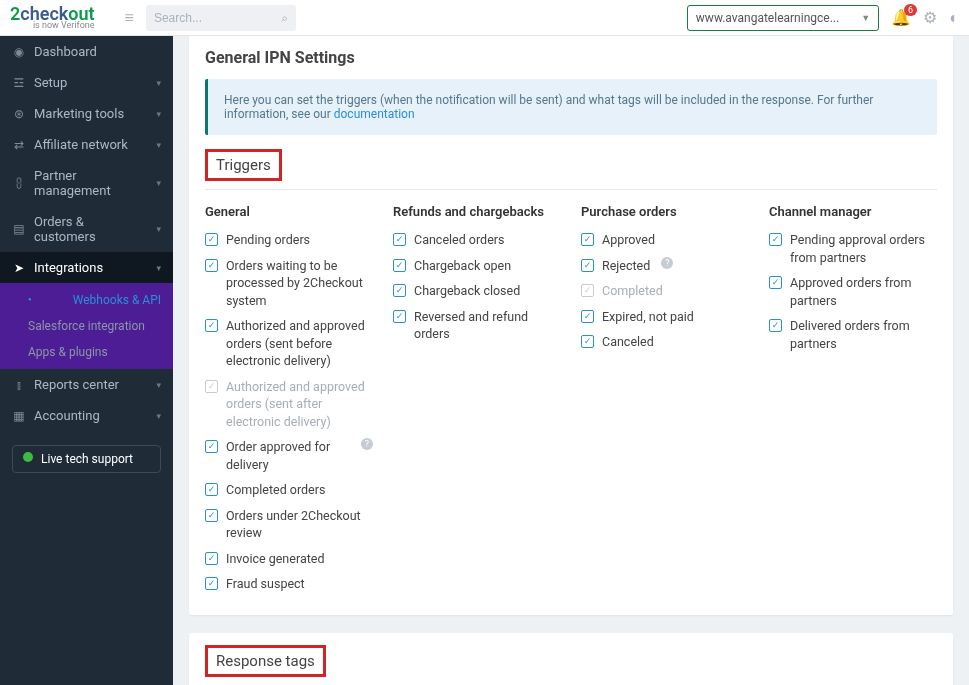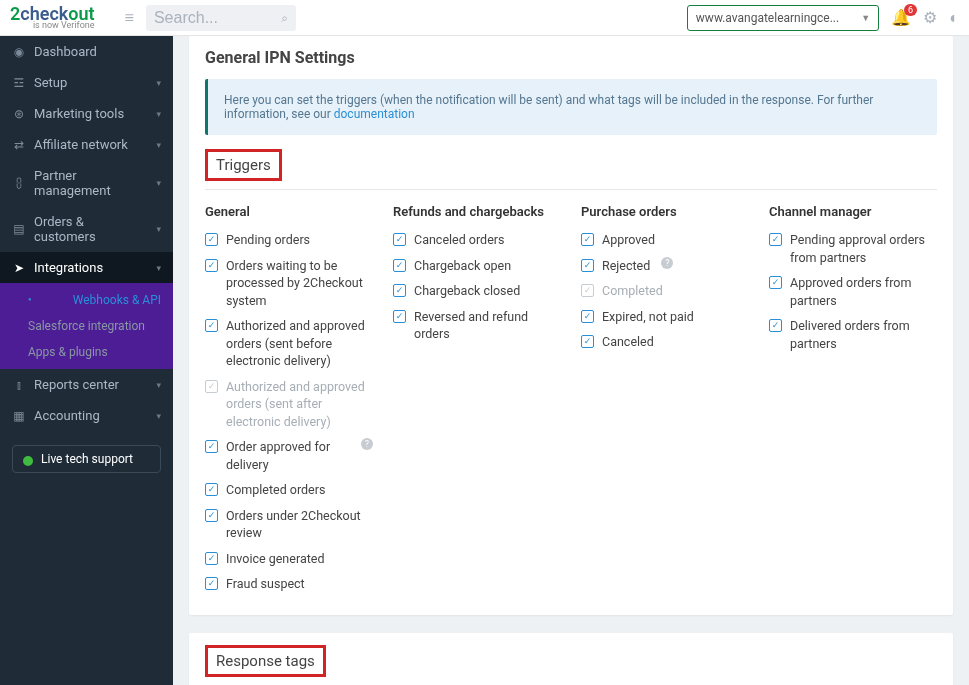--- a/index.html
+++ b/index.html
@@ -5,21 +5,21 @@
     * { margin:0; padding:0; box-sizing:border-box; }
     body { font-family: -apple-system,BlinkMacSystemFont,"Segoe UI",Roboto,sans-serif; font-size:13px; color:#333; background:#edf1f4; width:969px; height:685px; overflow:hidden; }
     .topbar { height:36px; background:#fff; display:flex; align-items:center; padding:0 10px; gap:12px; border-bottom:1px solid #e5e5e5; }
     .logo { font-size:18px; font-weight:600; }
     .logo .two { color:#0a9b4a; }
     .logo .co { color:#3a5b8c; }
     .logo-sub { font-size:9px; color:#888; margin-top:-2px; text-align:right; }
     .logo-wrap { display:flex; flex-direction:column; line-height:1; margin-right:18px;}
     .hamb { color:#aab2bd; font-size:16px; cursor:pointer;}
     .search { flex:0 0 150px; background:#eef0f3; border-radius:3px; height:26px; display:flex; align-items:center; padding:0 8px; gap:6px; }
-    .search input { border:none; outline:none; background:transparent; font-size:16px; width:100%; color:#737373;}
+    .search input { border:none; outline:none; background:transparent; font-size:12px; width:100%; color:#737373;}
     .search input::placeholder { color:#aab2bd;}
     .search-ico { color:#aab2bd; font-size:12px;}
     .dropdown-site { margin-left:auto; height:26px; border:1px solid #15803d; border-radius:3px; padding:0 8px; display:flex; align-items:center; font-size:12px; color:#555; gap:22px;}
     .caret-down { font-size:9px; color:#888;}
     .bell-wrap { position:relative; color:#aab2bd; font-size:16px;}
     .badge { position:absolute; top:-4px; right:-6px; background:#e03838; color:#fff; border-radius:8px; font-size:9px; padding:0 4px; line-height:12px; }
     .gear, .user-ico { color:#aab2bd; font-size:16px;}
     .main { display:flex; height:calc(685px - 36px); }
     
     .sidebar { width:173px; background:#1f2c38; color:#aab8c6; display:flex; flex-direction:column; font-size:13px;}
@@ -27,21 +27,21 @@
     .nav li { display:flex; align-items:center; padding:8px 12px; gap:8px; cursor:pointer; justify-content:space-between;}
     .nav li.active { background:#0f1820; color:#fff;}
     .nav li .ico { width:14px; text-align:center; font-size:12px; color:#7e8c9a;}
     .nav li.active .ico { color:#fff;}
     .nav li .lbl { flex:1; }
     .nav li .car { font-size:9px; color:#6b7886;}
     .subnav { list-style:none; background:#4c1d95; padding:4px 0;}
     .subnav li { padding:6px 12px 6px 28px; font-size:12px; color:#8a97a4; cursor:pointer;}
     .subnav li.active-sub { color:#2a8fd6;}
     .subnav li.active-sub::before { content:"●"; font-size:6px; color:#2a8fd6; margin-right:6px; position:relative; top:-2px;}
-    .support-btn { margin:14px 12px; border:1px solid #3b4a58; border-radius:4px; padding:6px 10px; display:flex; align-items:flex-end; gap:8px; font-size:12px; color:#fff; cursor:pointer;}
+    .support-btn { margin:14px 12px; border:1px solid #3b4a58; border-radius:4px; padding:6px 10px; display:flex; align-items:flex-start; gap:8px; font-size:12px; color:#fff; cursor:pointer;}
     .dot-green { width:10px; height:10px; border-radius:50%; background:#3fbc3f;}
     
     .content { flex:1; overflow:auto; padding:0 16px 18px 16px; }
     .panel { background:#fff; border-radius:2px; padding:12px 16px 18px; margin-bottom:18px; box-shadow:0 1px 2px rgba(0,0,0,.05);}
     .panel h2 { font-size:16px; font-weight:700; color:#444; margin-bottom:12px;}
     .info-banner { border-left:3px solid #0f766e; background:#e6f1fa; color:#557790; font-size:12px; padding:14px 16px; border-radius:2px;}
     .info-banner a { color:#2a8fd6; text-decoration:none;}
     .section-title { font-size:15px; color:#444; margin:14px 0 4px; }
     .hl-box { border:3px solid #d12424; padding:4px 8px; display:inline-block;}
     .divider { border:none; border-top:1px solid #e5e8eb; margin:8px 0 14px;}

